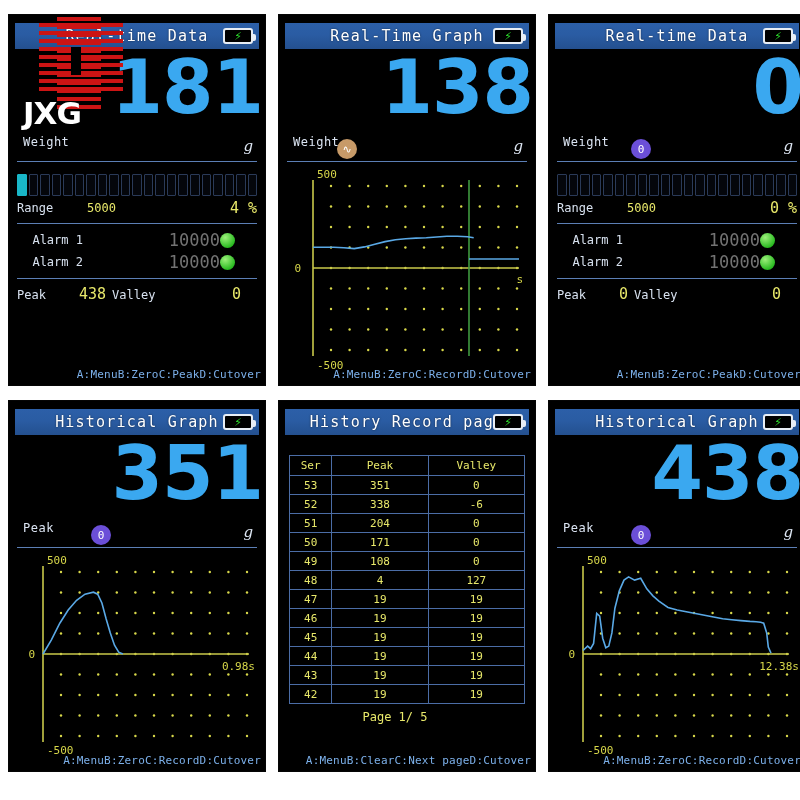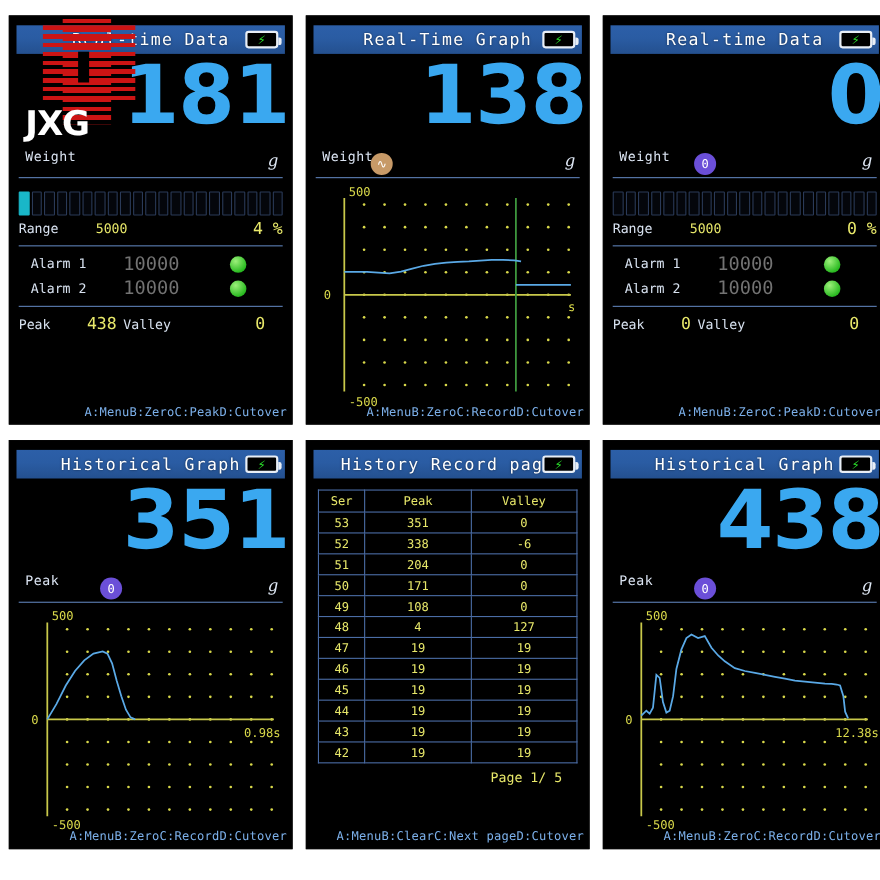--- a/index.html
+++ b/index.html
@@ -98,21 +98,21 @@
     display: flex; align-items: center;
     margin: 3px 8px 0 8px; color: #d8e2f0; font-size: 12px;
   }
   .rowline .lbl { width: 62px; }
   .rowline .mid { flex: 1; color: #e8e86a; text-align: left; padding-left: 8px; }
   .rowline .right { color: #e8e86a; font-size: 15px; }
 
   .divider { height: 1px; background: #5c7fb5; margin: 6px 8px; }
 
   .alarmrow {
-    display: flex; align-items: center; margin: 2px 19px; color: #d8e2f0; font-size: 12px;
+    display: flex; align-items: center; margin: 2px 8px; color: #d8e2f0; font-size: 12px; text-align: right;
   }
   .alarmrow .lbl { width: 66px; }
   .alarmrow .val { flex: 1; color: #737373; font-size: 17px; padding-left: 18px; }
   .led { width: 15px; height: 15px; border-radius: 50%;
          background: radial-gradient(circle at 35% 30%, #9cf07a, #2bbb22 70%, #179914);
          margin-right: 22px; }
 
   .peakrow {
     display: flex; align-items: baseline; margin: 4px 8px; color: #d8e2f0; font-size: 12px;
   }
@@ -127,35 +127,35 @@
     display: flex; justify-content: flex-end;
     color: #7cb0ea; font-size: 11px; letter-spacing: .2px;
     padding: 0 4px;
   }
 
   
   .graphwrap { position: relative; margin-top: 4px; }
   .graphwrap svg { display: block; }
 
   
-  .tbl { margin: 10px 10px 0 10px; border-collapse: collapse; width: calc(100% - 20px); }
+  .tbl { margin: 20px 10px 0 10px; border-collapse: collapse; width: calc(100% - 20px); }
   .tbl th, .tbl td {
     border: 1px solid #4b6da6;
     color: #e8e86a;
     font-size: 11px;
     text-align: center;
     height: 19px;
     font-family: "DejaVu Sans Mono","Liberation Mono",monospace;
   }
   .tbl th { color: #e8e86a; font-weight: normal; height: 20px; }
   .tbl .cser { width: 18%; }
   .tbl .cpk { width: 41%; }
   .tbl .cvl { width: 41%; }
   .pageinfo {
-    text-align: right; color: #e8e86a; font-size: 12px;
+    text-align: center; color: #e8e86a; font-size: 12px;
     margin: 6px 24px 0 0;
   }
 
   
   .watermark {
     position: absolute; left: 8px; top: 2px; width: 140px; height: 120px;
     pointer-events: none; z-index: 5;
   }
   .wm-bars { position: absolute; left: 22px; top: 6px; width: 84px; height: 70px;
     background: repeating-linear-gradient(180deg,#cc1414 0px,#cc1414 4px,transparent 4px,transparent 8px);

